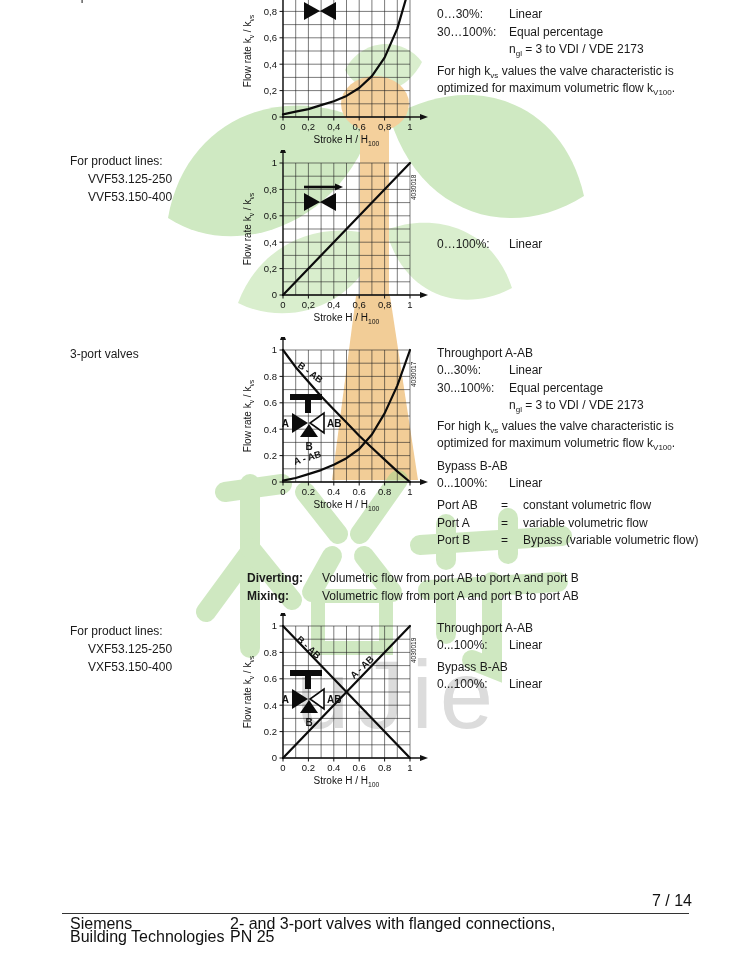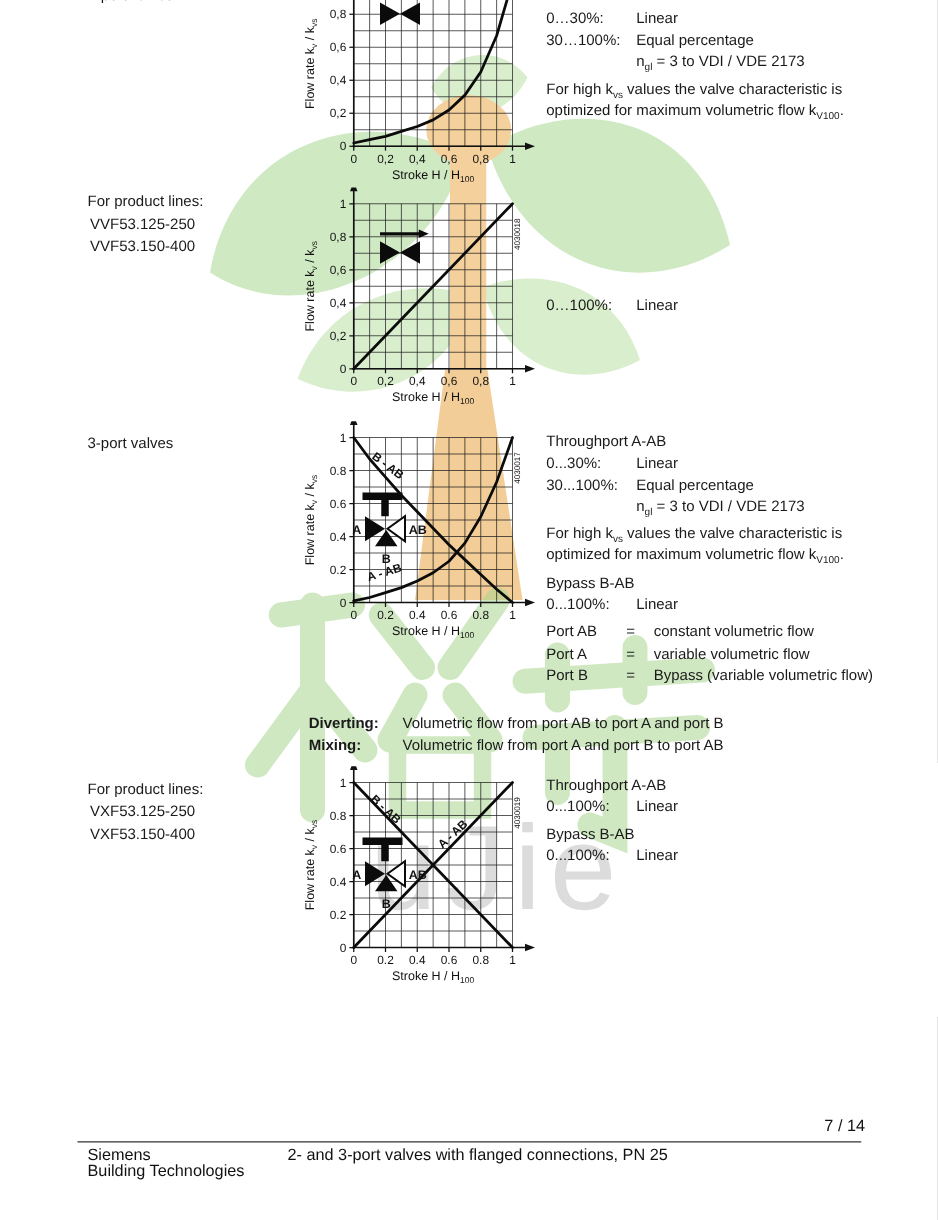--- a/index.html
+++ b/index.html
@@ -16,24 +16,24 @@
   .lbl{width:72px;flex:none}
   .val{flex:none}
   .port{width:64px;flex:none}
   .eq{width:22px;flex:none}
   .pdef{width:190px;line-height:17.5px}
   .term{width:75px;flex:none;font-weight:700}
   .note{margin-top:4px;width:264px;line-height:17.5px}
   .mt3{margin-top:3px}.mt5{margin-top:5px}
   .title{line-height:17px;font-weight:400}
   .plabel{line-height:18px}
-  .plitems div{line-height:18px;margin-left:2px}
+  .plitems div{line-height:18px;margin-left:18px}
   sub{font-size:8px;line-height:0}
   svg text{font-family:"Liberation Sans",sans-serif;fill:#111}
-  .foot{font-size:13px;line-height:12.5px;color:#111}
+  .foot{font-size:16px;line-height:12.5px;color:#111}
   .tr{text-align:right}
 </style>
 </head>
 <body>
 
 <div id="page">
 
   <svg id="wm" width="750" height="976" viewBox="0 0 750 976">
     <g>
       <path d="M345,70 C362,38 402,36 422,62 C402,100 362,100 345,70 Z" fill="#d9eecd"></path>

